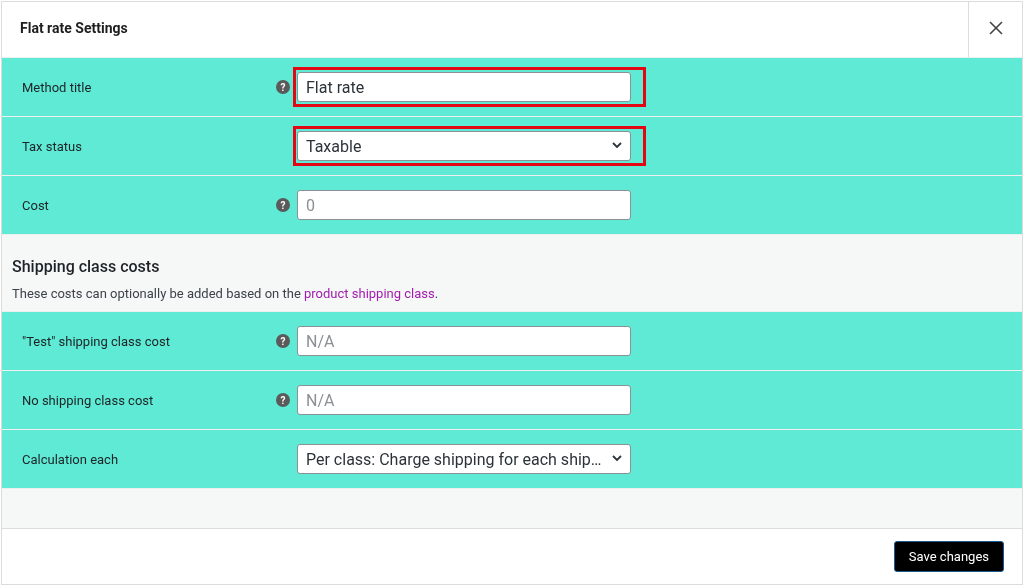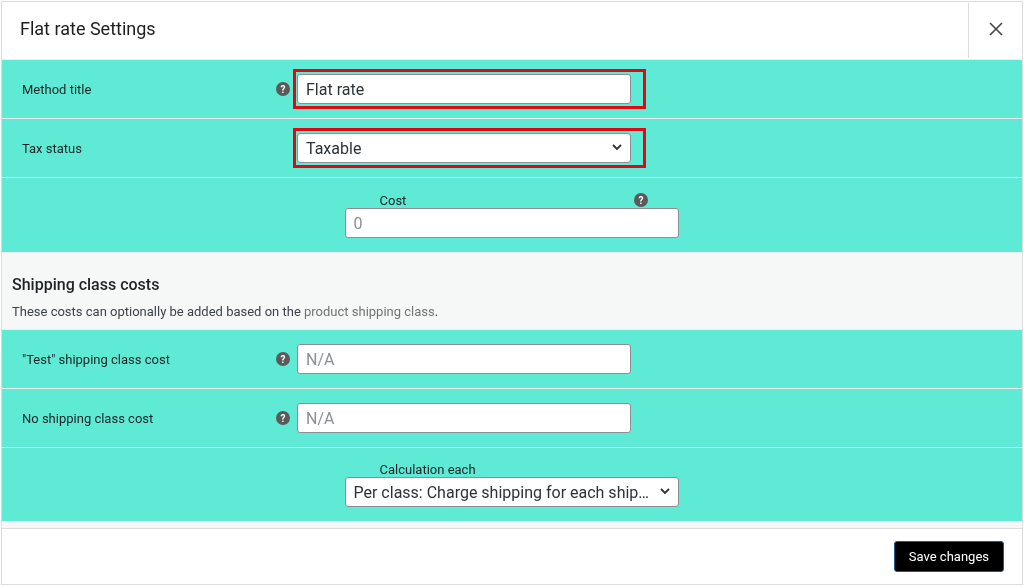--- a/index.html
+++ b/index.html
@@ -21,22 +21,22 @@
     display: flex;
     flex-direction: column;
   }
   .header {
     display: flex;
     align-items: center;
     justify-content: space-between;
     padding: 0;
   }
   .header-title {
-    font-size: 18px;
-    font-weight: 400;
+    font-size: 14px;
+    font-weight: 700;
     padding: 16px 18px 20px 18px;
     flex: 1;
   }
   .close-col {
     width: 54px;
     border-left: 1px solid #dcdcde;
     height: 55px;
     display: flex;
     align-items: center;
     justify-content: center;
@@ -54,21 +54,21 @@
     background: #5eead4;
     border-top: 1px solid #eee;
     border-bottom: 1px solid #eee;
   }
   .form-row {
     display: flex;
     align-items: center;
     padding: 14px 10px 14px 20px;
     border-bottom: 1px solid #f0f0f1;
   }
-  .form-row:last-child { border-bottom: none; flex-direction: column; }
+  .form-row:last-child { border-bottom: none; }
 
   .label-col {
     width: 275px;
     display: flex;
     align-items: center;
     gap: 6px;
   }
   .label-col label {
     font-weight: 400;
     font-size: 13px;
@@ -134,21 +134,21 @@
     font-size: 16px;
     font-weight: 500;
     color: #1d2327;
     margin-bottom: 10px;
   }
   .section-heading p {
     font-size: 13px;
     color: #3c434a;
   }
   .section-heading a {
-    color: #737373;
+    color: #a21caf;
     text-decoration: none;
   }
 
   .footer {
     border-top: 1px solid #dcdcde;
     padding: 12px 18px;
     display: flex;
     justify-content: flex-end;
     background: #fff;
   }

